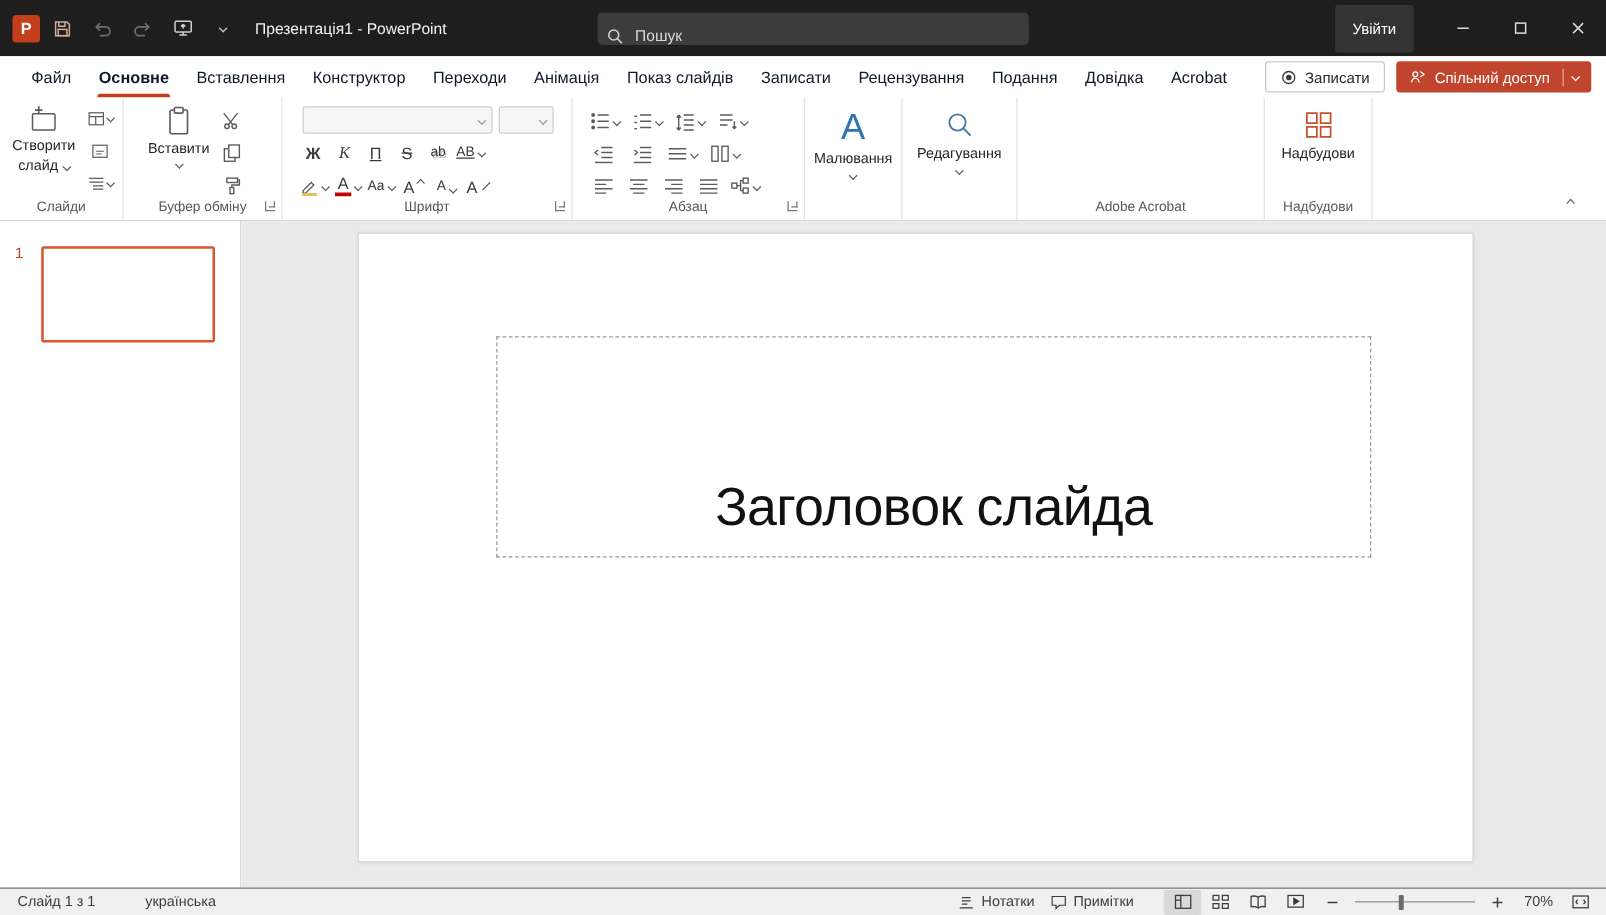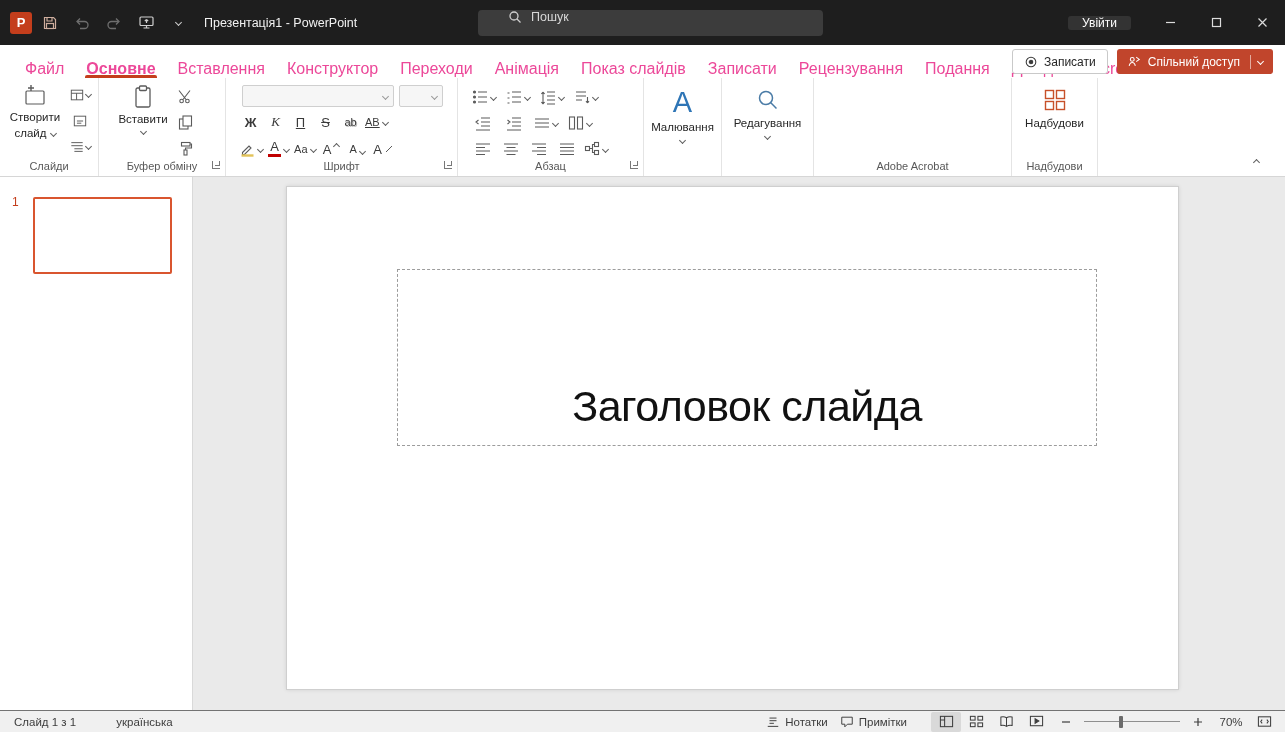--- a/index.html
+++ b/index.html
@@ -9,29 +9,29 @@
   svg{display:block}
   #app{position:relative;width:1285px;height:732px;background:#fff;overflow:hidden}
 
   
   .titlebar{position:absolute;top:0;left:0;right:0;height:45px;background:#1e1e1e;display:flex;align-items:center;color:#e8e8e8}
   .qat{display:flex;align-items:center;gap:4px;padding-left:10px}
   .appicon{width:22px;height:22px;background:#c43e1c;border-radius:3px;color:#fff;font-weight:bold;font-size:13px;display:flex;align-items:center;justify-content:center;cursor:pointer}
   .tbb{width:28px;height:28px;display:flex;align-items:center;justify-content:center;color:#cfcfcf;border-radius:3px}
   .tbb.dim{opacity:.45}
   .tbtitle{font-size:12.5px;color:#f2f2f2;margin-left:12px;white-space:nowrap}
-  .searchbox{position:absolute;left:478px;top:10px;width:345px;height:26px;background:#3c3c3c;border-radius:4px;display:flex;align-items:flex-start;gap:9px;padding-left:30px;cursor:text}
+  .searchbox{position:absolute;left:478px;top:10px;width:345px;height:26px;background:#3c3c3c;border-radius:4px;display:flex;align-items:flex-end;gap:9px;padding-left:7px;cursor:text}
   .searchtext{font-size:12.5px;color:#d8d8d8}
   .tbright{margin-left:auto;display:flex;align-items:center;height:100%}
-  .signin{height:14px;padding:0 14px;background:#333;color:#fff;border-radius:3px;font-size:12px;margin-right:16px}
+  .signin{height:38px;padding:0 14px;background:#333;color:#fff;border-radius:3px;font-size:12px;margin-right:16px}
   .winbtn{width:46px;height:100%;display:flex;align-items:center;justify-content:center;color:#dcdcdc}
 
   
   .tabrow{position:absolute;top:45px;left:0;right:0;height:33px;background:#fff;display:flex;align-items:stretch;padding-left:14px}
-  .tab{position:relative;display:flex;align-items:flex-end;padding:0 11px;font-size:16px;color:#ec4899;cursor:pointer;white-space:nowrap}
+  .tab{position:relative;display:flex;align-items:center;padding:0 11px;font-size:13px;color:#0f172a;cursor:pointer;white-space:nowrap}
   .tab.active span{font-weight:bold}
   .tab.active::after{content:"";position:absolute;left:10px;right:10px;bottom:0;height:3px;background:#c43e1c;border-radius:2px 2px 0 0}
   .tabrow-right{position:absolute;right:12px;top:4px;display:flex;align-items:center}
   .recordbtn{display:flex;align-items:center;gap:6px;height:25px;padding:0 11px;border:1px solid #c9c9c9;border-radius:3px;background:#fff;font-size:12px;color:#262626}
   .sharebtn{display:flex;align-items:center;gap:7px;height:25px;padding:0 10px;border-radius:3px;background:#c1452c;color:#fff;font-size:12px;margin-left:9px}
   .sharesep{width:1px;height:14px;background:rgba(255,255,255,.55);margin-left:3px}
 
   
   .ribbon{position:absolute;top:78px;left:0;right:0;height:99px;background:#fff;border-bottom:1px solid #d6d6d6;display:flex}
   .rgroup{position:relative;height:100%;border-right:1px solid #e4e4e4;flex:none}

